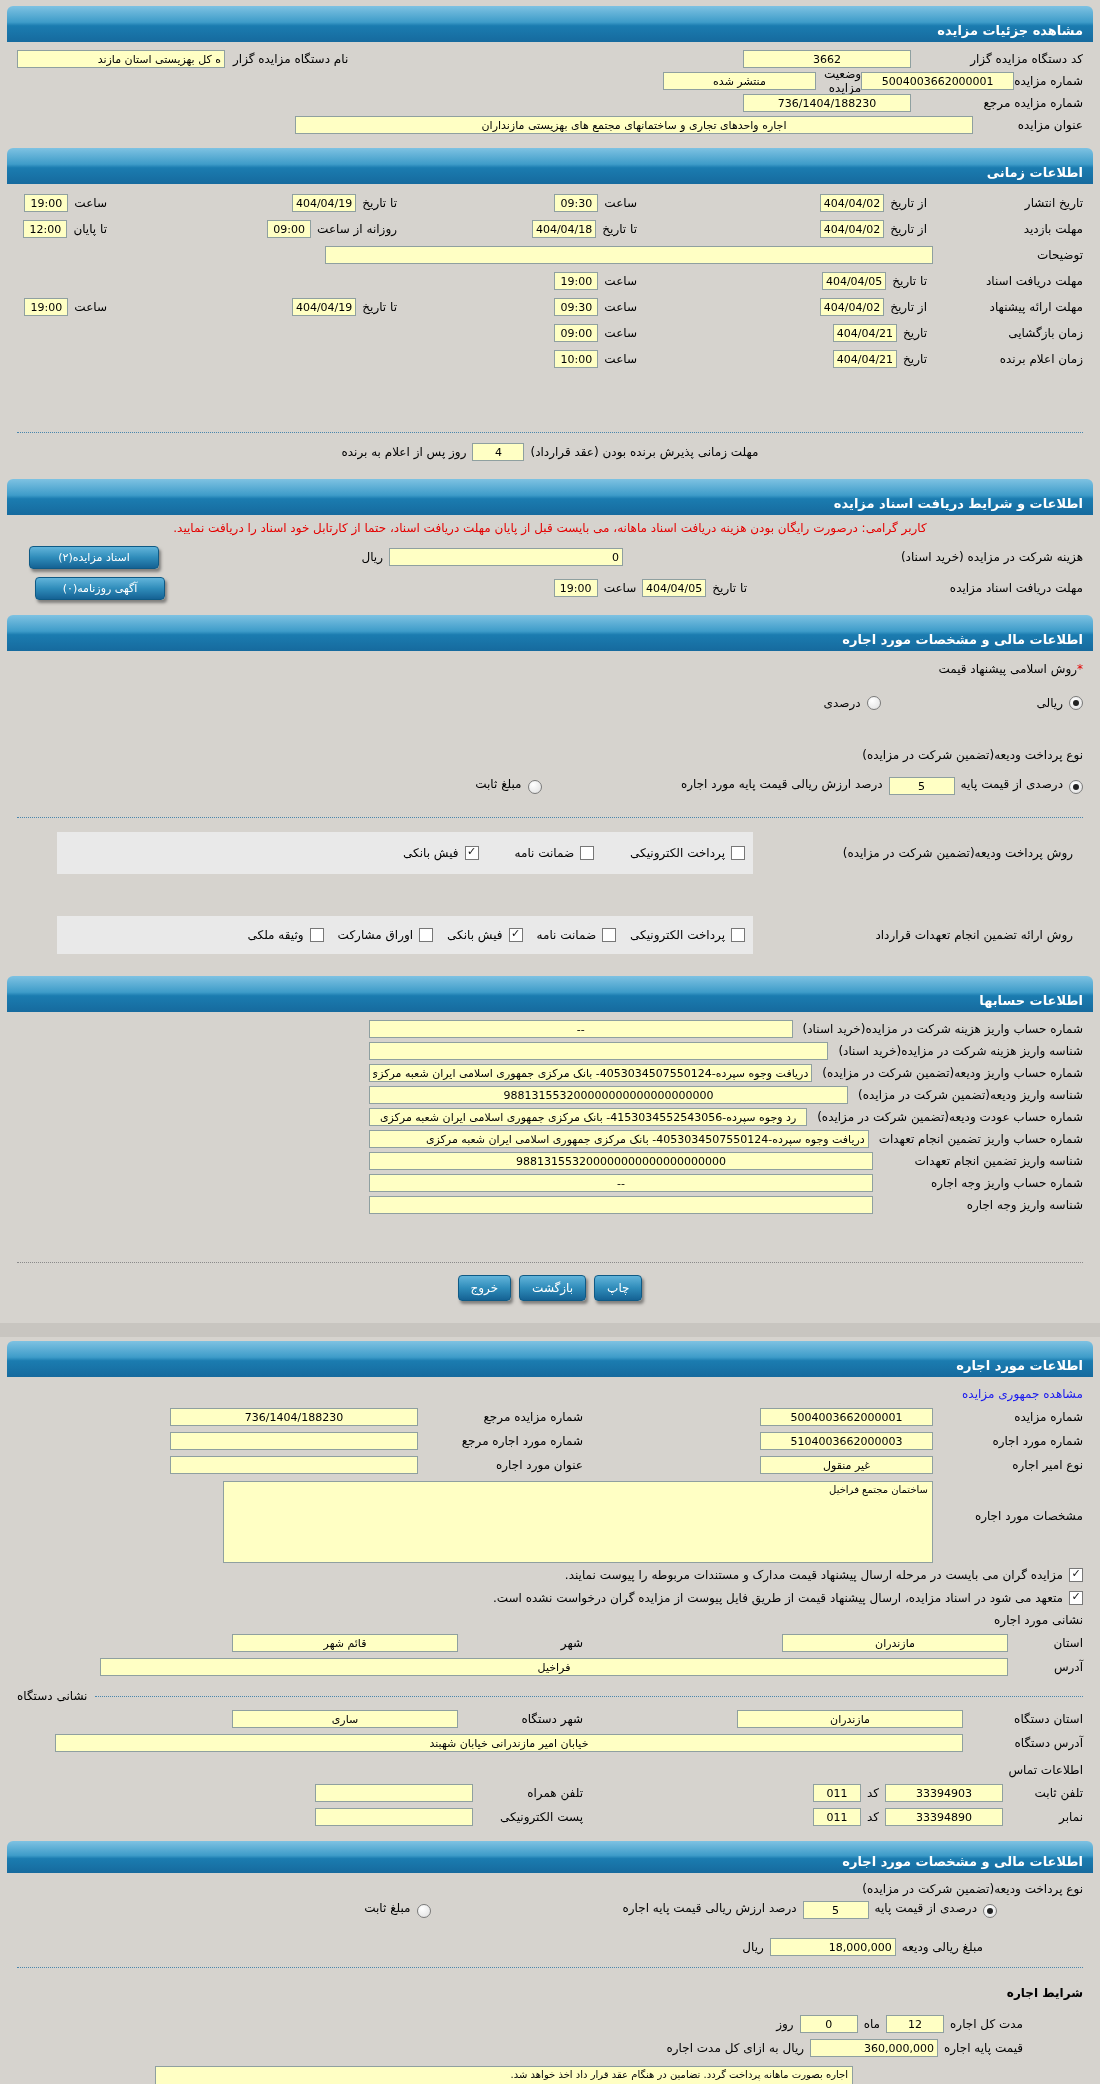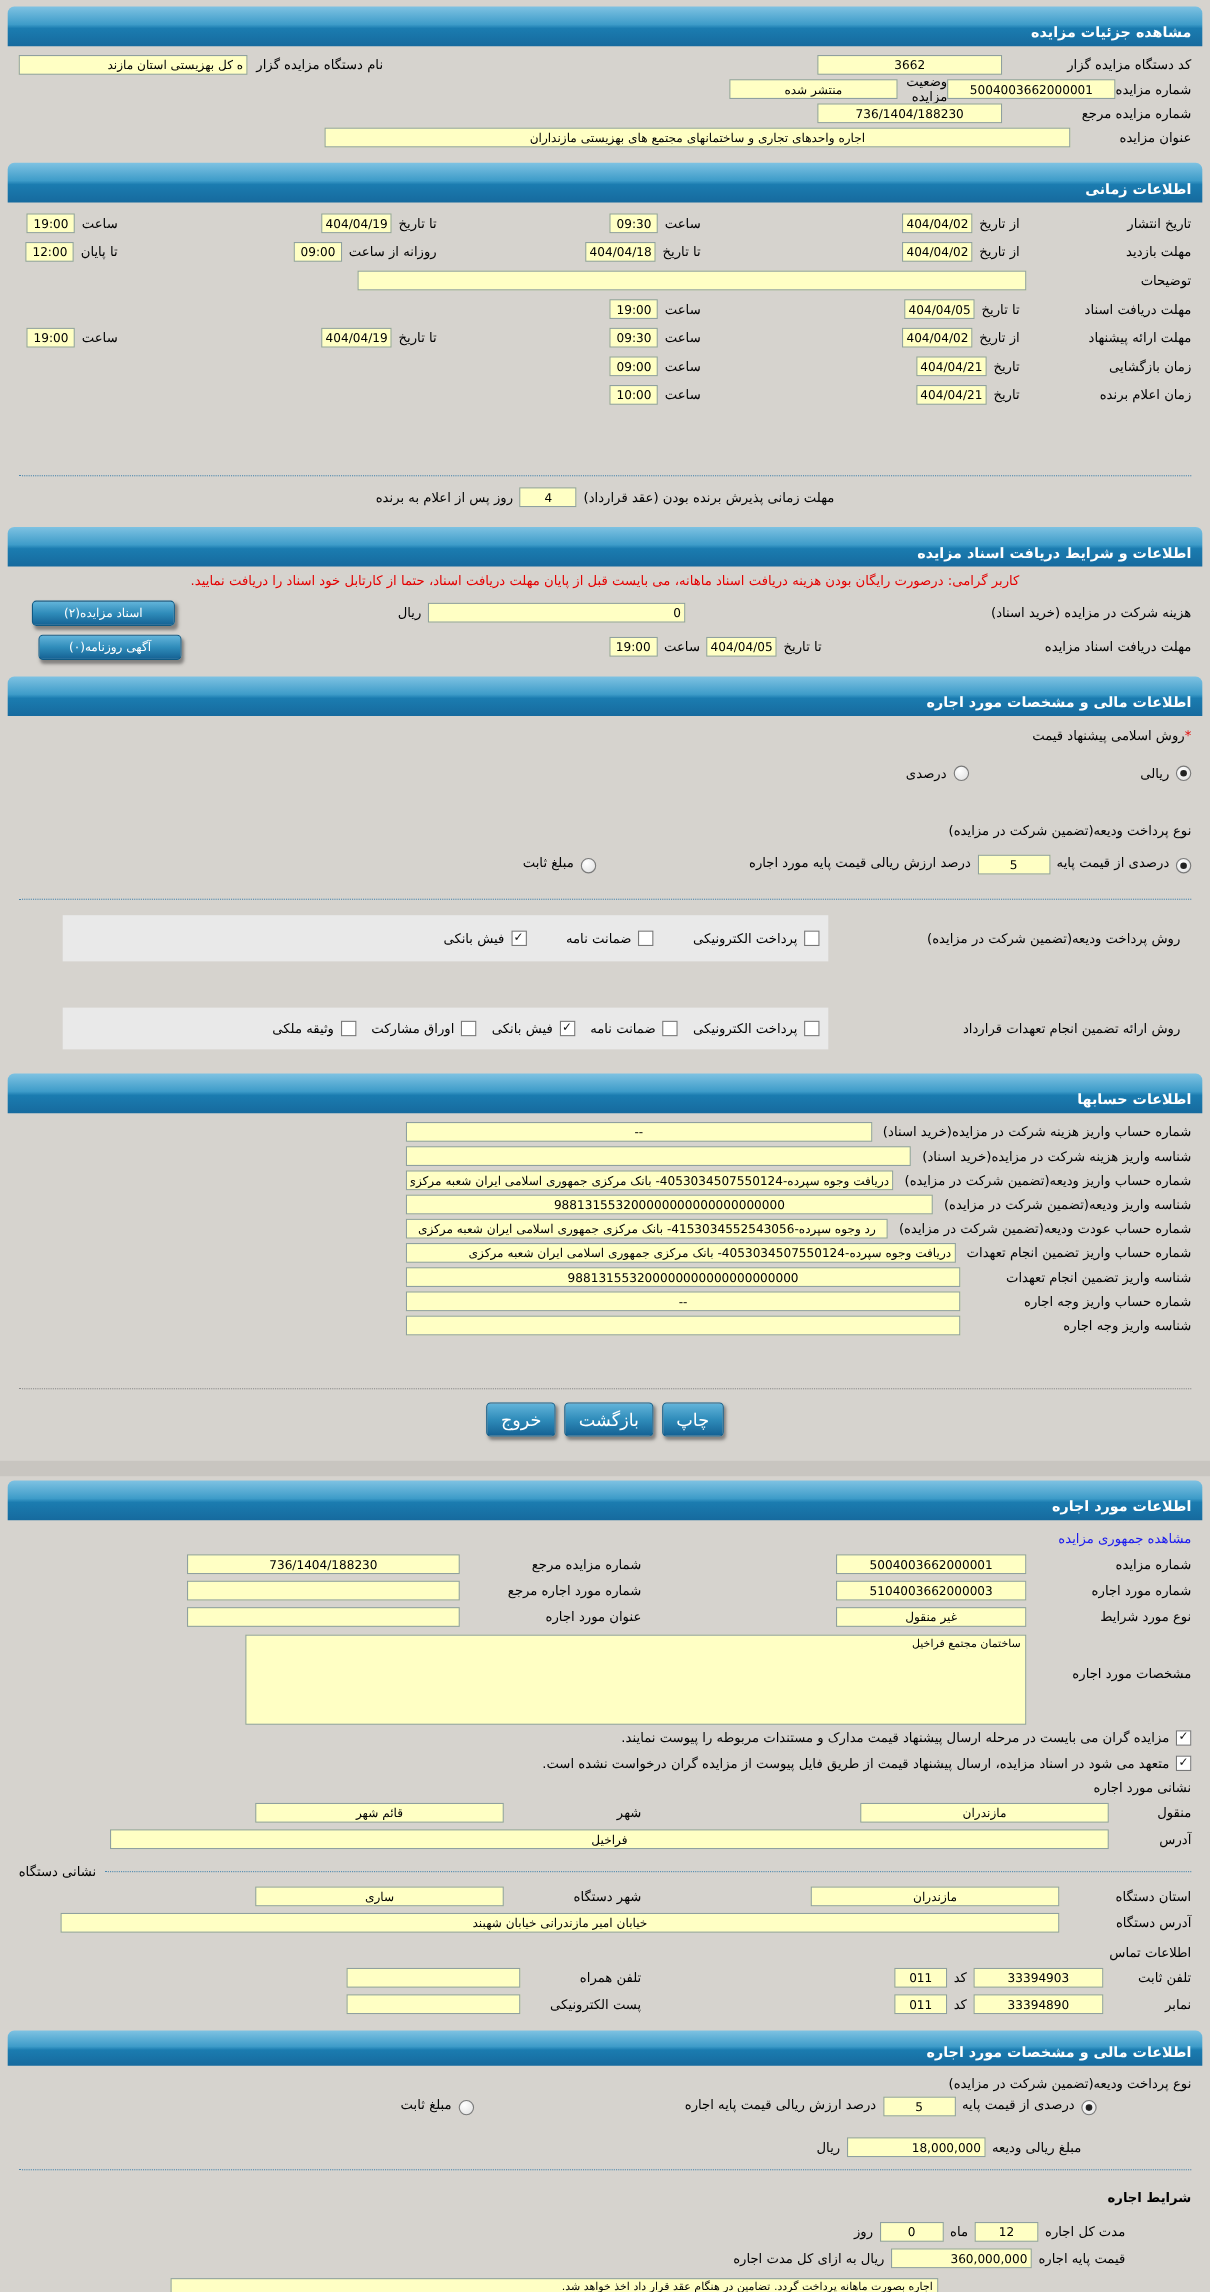--- a/index.html
+++ b/index.html
@@ -14,21 +14,21 @@
   .inp{background:#ffffc4;border:1px solid #8fa0a0;height:16px;font-family:"DejaVu Sans",sans-serif;
        font-size:11px;padding:0 3px;color:#000;box-sizing:content-box;}
   .c{text-align:center}
   .w-date{width:56px;text-align:center}
   .w-time{width:36px;text-align:center}
   textarea.inp{height:52px;resize:none;font-size:10px;padding:2px 4px;}
   .lblgap{margin:0 6px 0 6px;white-space:nowrap;}
   .dotted{border-top:1px dotted #4a86ad;height:0;margin:4px 0;}
   .dotted.gray{border-top-color:#8a8a8a;}
   .btn{background:linear-gradient(180deg,#62b4da 0%,#2f8cba 50%,#156294 100%);color:#fff;border:1px solid #0f5a85;
-       border-radius:4px;padding:5px 12px;font-family:"DejaVu Sans",sans-serif;font-size:16px;cursor:pointer;
+       border-radius:4px;padding:5px 12px;font-family:"DejaVu Sans",sans-serif;font-size:12px;cursor:pointer;
        box-shadow:2px 3px 3px rgba(60,60,60,.55);}
   .btn.small{font-size:11px;padding:4px 10px;min-width:130px;}
   .btnrow{display:flex;justify-content:center;gap:8px;padding:8px 0 14px 0;}
   .radio{display:inline-block;width:12px;height:12px;border-radius:50%;border:1px solid #7a7a7a;
          background:radial-gradient(circle at 35% 30%,#fff 0%,#e8e8e8 70%,#cfcfcf 100%);vertical-align:middle;position:relative;}
   .radio.on::after{content:"";position:absolute;left:3px;top:3px;width:6px;height:6px;border-radius:50%;background:#222;}
   .chk{display:inline-block;width:12px;height:12px;border:1px solid #777;background:#fff;vertical-align:middle;
        position:relative;font-size:11px;line-height:12px;text-align:center;}
   .chk.on::after{content:"\2713";position:absolute;left:0;top:-1px;width:12px;color:#111;font-weight:bold;}
   .red{color:#e40000;}
@@ -355,21 +355,21 @@
           <span class="glbl">شماره مورد اجاره</span>
           <input class="inp c" style="width: 165px;" readonly="" value="5104003662000003">
         </div>
         <div class="gcell-l">
           <span class="glbl" style="width:165px">شماره مورد اجاره مرجع</span>
           <input class="inp c" style="width: 240px;" readonly="" value="">
         </div>
       </div>
       <div class="grid2">
         <div class="gcell-r">
-          <span class="glbl">نوع مورد شرایط</span>
+          <span class="glbl">نوع امیر اجاره</span>
           <input class="inp c" style="width: 165px;" readonly="" value="غیر منقول">
         </div>
         <div class="gcell-l">
           <span class="glbl" style="width:165px">عنوان مورد اجاره</span>
           <input class="inp c" style="width: 240px;" readonly="" value="">
         </div>
       </div>
 
       <div class="row" style="align-items:flex-start;margin-top:4px">
         <span class="glbl" style="padding-top:28px">مشخصات مورد اجاره</span>
@@ -382,21 +382,21 @@
       </div>
       <div class="statement">
         <span class="chk on"></span>
         <span>متعهد می شود در اسناد مزایده، ارسال پیشنهاد قیمت از طریق فایل پیوست از مزایده گران درخواست نشده است.</span>
       </div>
 
       <div class="subtitle">نشانی مورد اجاره</div>
 
       <div class="grid2">
         <div class="gcell-r">
-          <span class="glbl" style="width:75px">منقول</span>
+          <span class="glbl" style="width:75px">استان</span>
           <input class="inp c" style="width: 218px;" readonly="" value="مازندران">
         </div>
         <div class="gcell-l">
           <span class="glbl" style="width:125px">شهر</span>
           <input class="inp c" style="width: 218px;" readonly="" value="قائم شهر">
         </div>
       </div>
       <div class="grid2">
         <span class="glbl" style="width:75px">آدرس</span>
         <input class="inp c" style="width: 900px;" readonly="" value="فراخیل">

